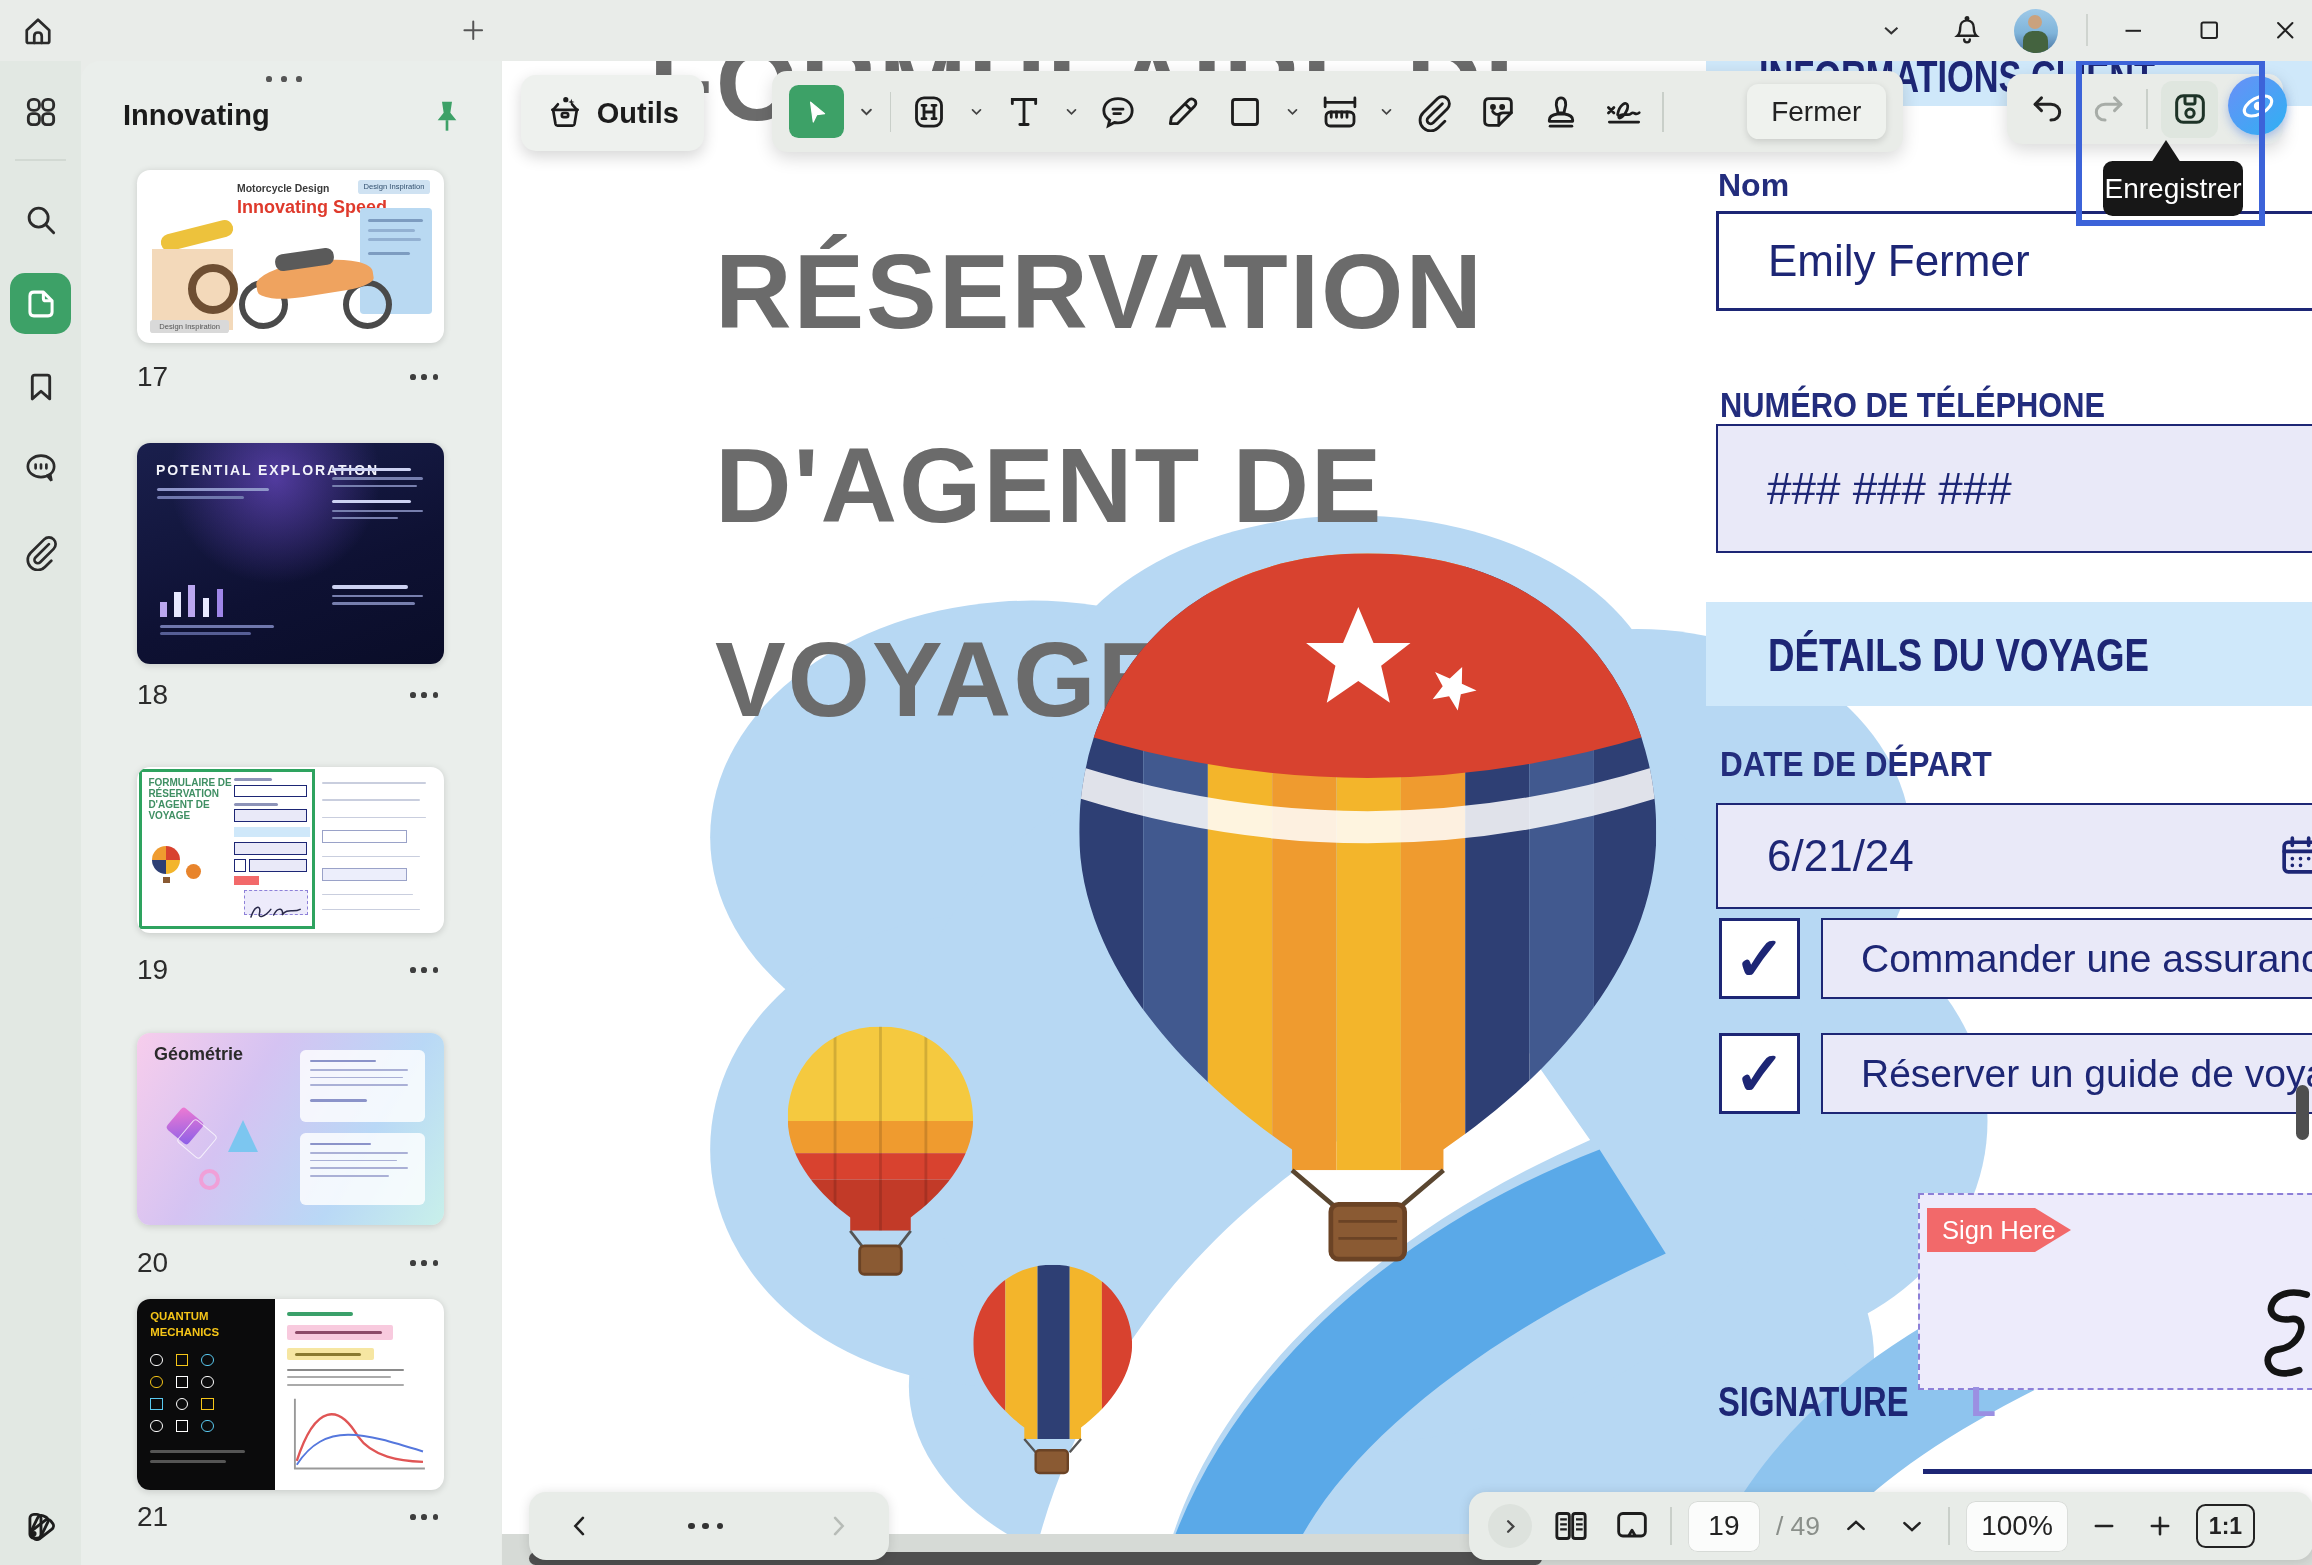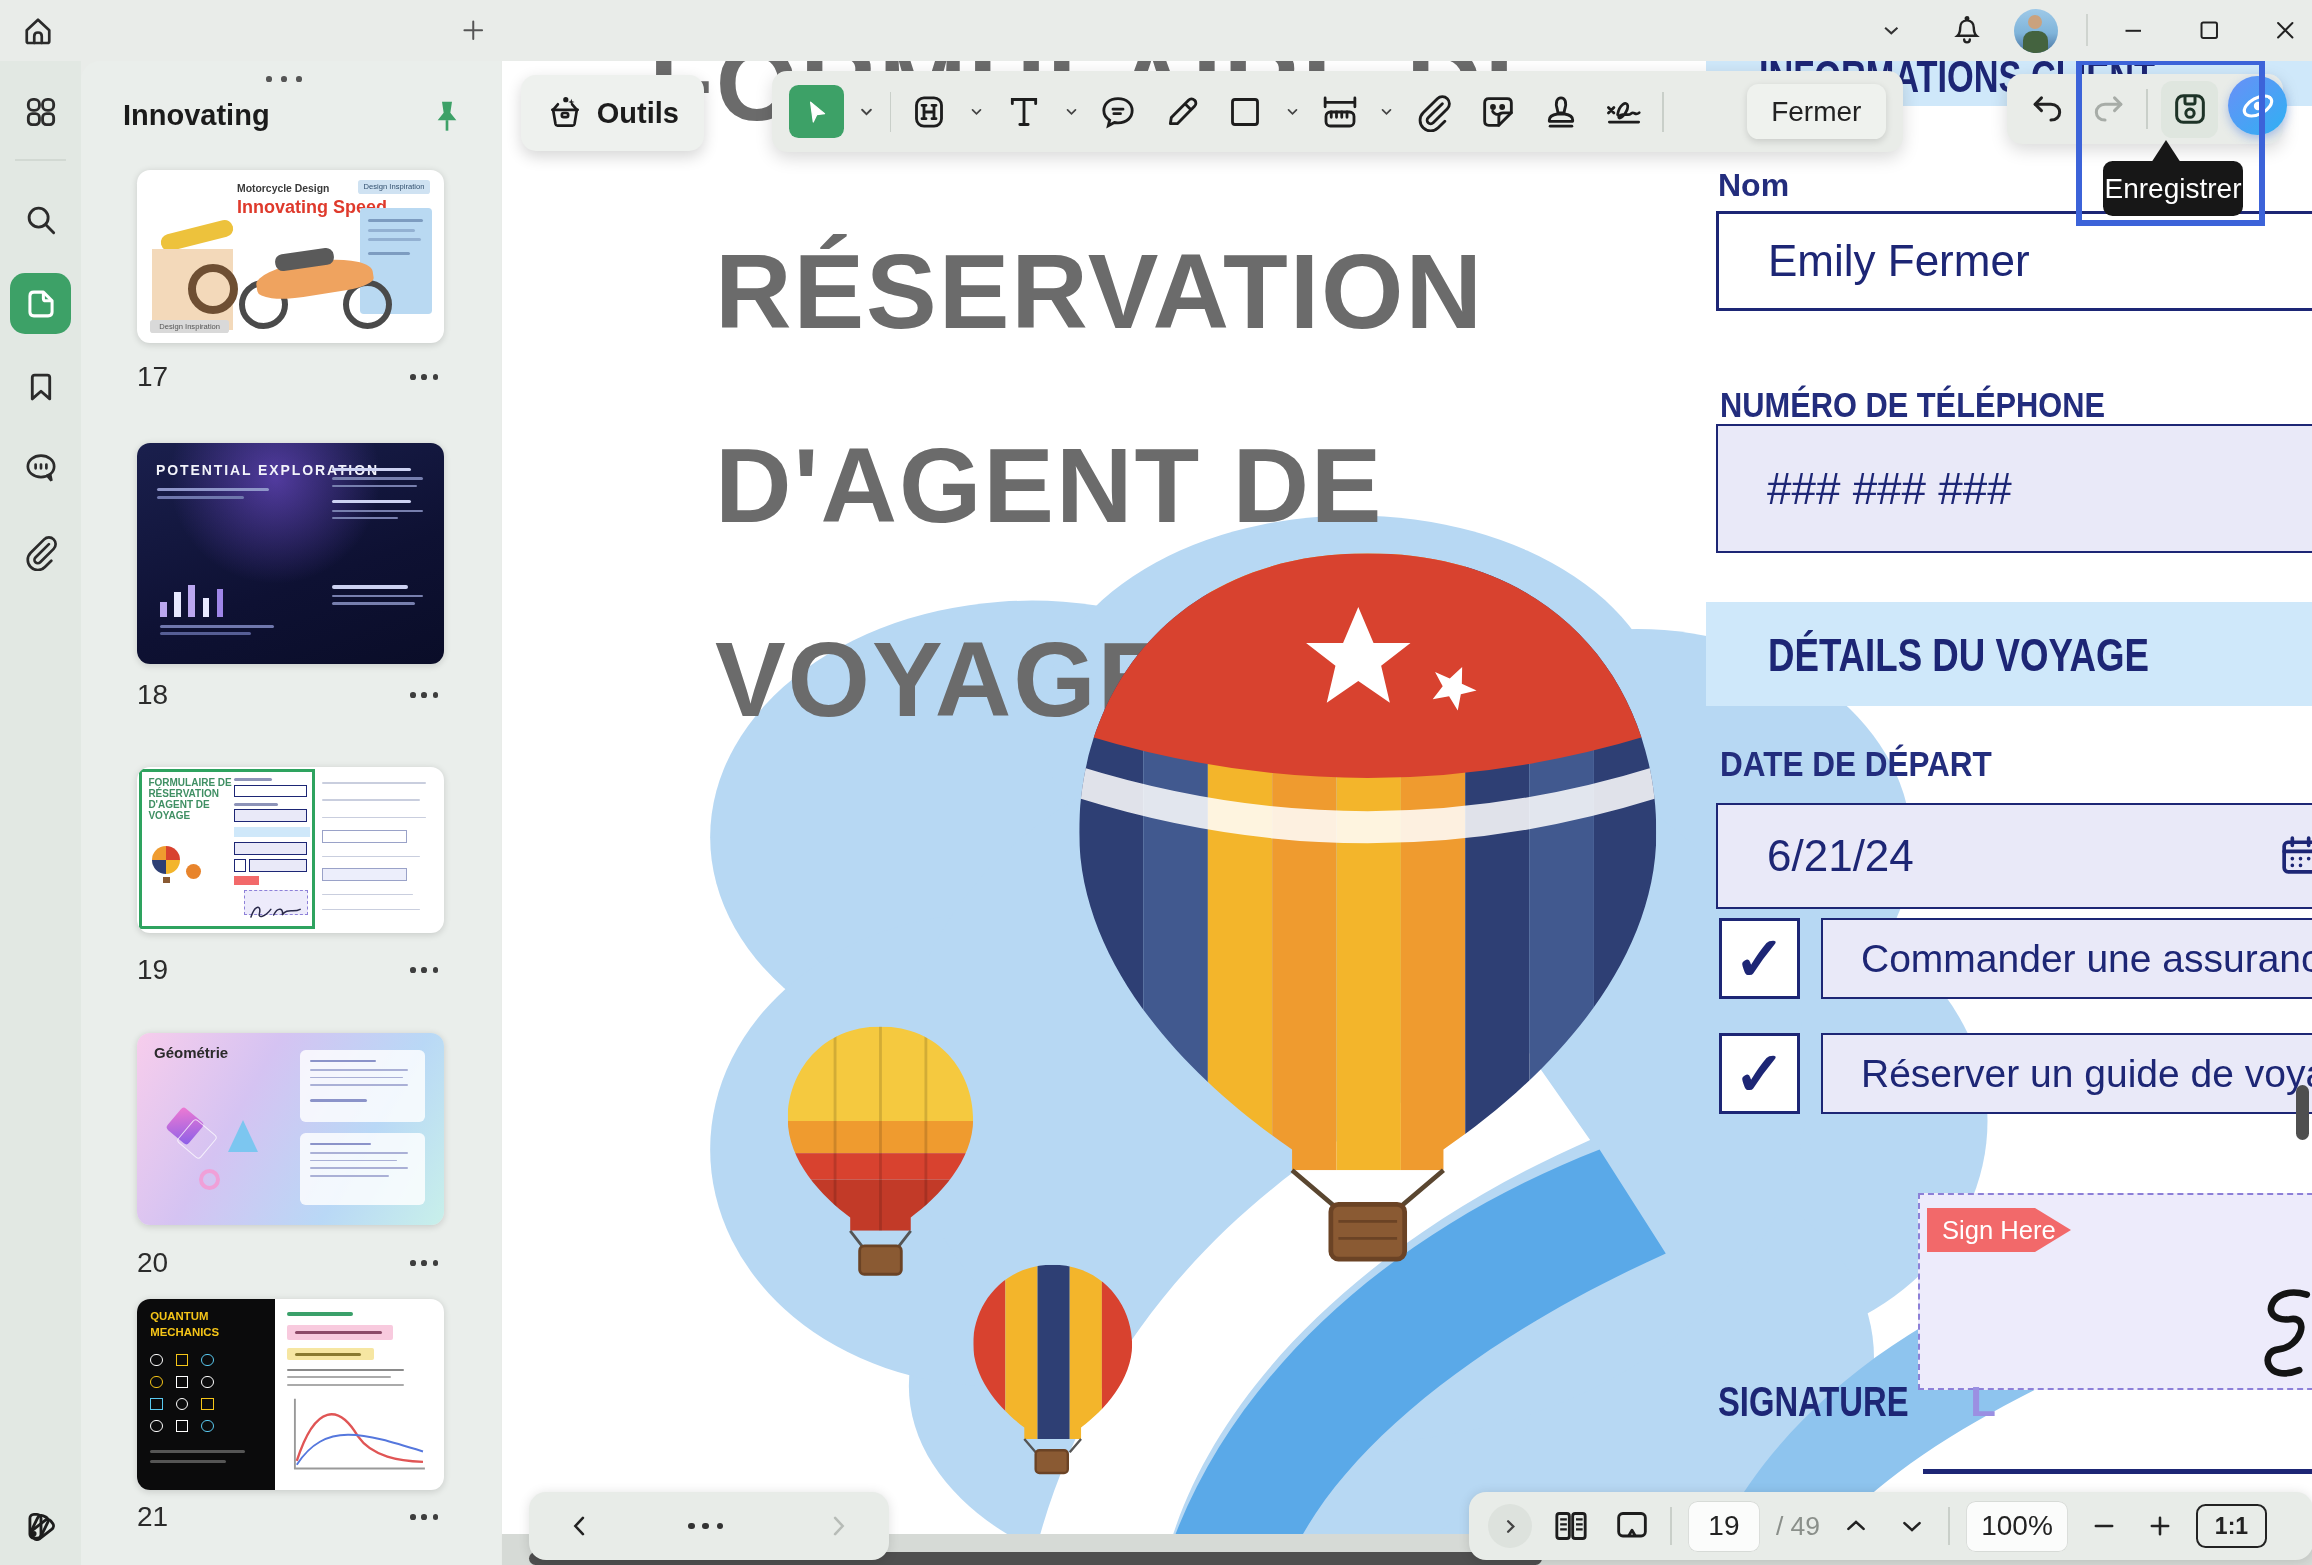--- a/index.html
+++ b/index.html
@@ -76,21 +76,21 @@
                  border-right:15px solid transparent;border-bottom:23px solid #171717;z-index:31;}
   
   .navpill{left:26.5px;top:1431px;width:360px;height:68px;background:#e8ece8;border-radius:17px;
            box-shadow:0 1.9px 11.4px rgba(0,0,0,.12);display:flex;align-items:center;
            justify-content:space-between;padding:0 32px;box-sizing:border-box;z-index:25;}
   .statuspill{left:967px;top:1431px;width:844px;height:68px;background:#e8ece8;border-radius:17px;
               box-shadow:0 1.9px 11.4px rgba(0,0,0,.12);display:flex;align-items:center;gap:16px;
               padding:0 19px;box-sizing:border-box;z-index:25;}
   .whitebox{background:#fbfcfb;border-radius:9.5px;display:flex;align-items:center;justify-content:center;
             font-size:28px;color:#222;box-shadow:inset 0 0 0 0.9px #d7dbd7;}
-  .fitbox{width:71px;height:44px;border:2.8px solid #222;border-radius:9.5px;display:flex;align-items:center;
+  .fitbox{width:59px;height:44px;border:2.8px solid #222;border-radius:9.5px;display:flex;align-items:center;
           justify-content:center;font-size:23px;font-weight:bold;color:#222;box-sizing:border-box;}
   .sp-sep{width:1.9px;height:38px;background:#c9cfc9;}
   .htrack{left:0;top:1473px;width:1811px;height:32px;background:#d6dad6;z-index:22;}
   .hthumb{left:26.5px;top:1491px;width:1013px;height:13.2px;background:#4f4f4f;border-radius:6.6px;z-index:23;}
   .vthumb{left:1794px;top:1024px;width:13.2px;height:55px;background:#4f4f4f;border-radius:6.6px;z-index:23;}
 </style>
 </head>
 <body>
 
 <div class="app">
@@ -339,21 +339,21 @@
     <div class="abs trow" style="top:890px;">
       <span class="tnum">19</span>
       <span class="tdots">
           <i></i>
           <i></i>
           <i></i>
         </span>
     </div>
 
     <div class="abs thumb" style="top:972px;height:192px;background:linear-gradient(120deg,#f7cdec 0%,#d5c3f2 35%,#b9d8f6 70%,#c8f0ea 100%);">
-      <div class="abs" style="left:17px;top:11.4px;font-size:15px;font-weight:bold;color:#2b2b2b;">Géométrie</div>
+      <div class="abs" style="left:17px;top:11.4px;font-size:18px;font-weight:bold;color:#2b2b2b;">Géométrie</div>
       <div class="abs" style="left:34px;top:79px;width:28px;height:28px;background:linear-gradient(135deg,#f07ad2,#8a5fe8);border-radius:3.8px;transform:rotate(40deg);"></div>
       <div class="abs" style="left:45px;top:91px;width:28px;height:28px;border:1.9px solid rgba(255,255,255,.75);border-radius:3.8px;transform:rotate(40deg);"></div>
       <div class="abs" style="left:91px;top:87px;width:0;height:0;border-left:15px solid transparent;border-right:15px solid transparent;border-bottom:32px solid #7cc6f0;"></div>
       <div class="abs" style="left:62px;top:136px;width:21px;height:21px;border:4.7px solid #f0a0d8;border-radius:50%;box-sizing:border-box;"></div>
       <div class="abs" style="left:163px;top:17px;width:125px;height:72px;background:rgba(255,255,255,.82);border-radius:5.7px;">
         <div class="bar" style="left:9.5px;top:9.5px;width:66px;height:2.8px;background:#8b93c9;"></div>
         <div class="bar" style="left:9.5px;top:19px;width:98px;height:1.9px;background:#aab0d6;"></div>
         <div class="bar" style="left:9.5px;top:26.5px;width:93px;height:1.9px;background:#aab0d6;"></div>
         <div class="bar" style="left:9.5px;top:34px;width:98px;height:1.9px;background:#aab0d6;"></div>
         <div class="bar" style="left:9.5px;top:49px;width:57px;height:2.8px;background:#8b93c9;"></div>

